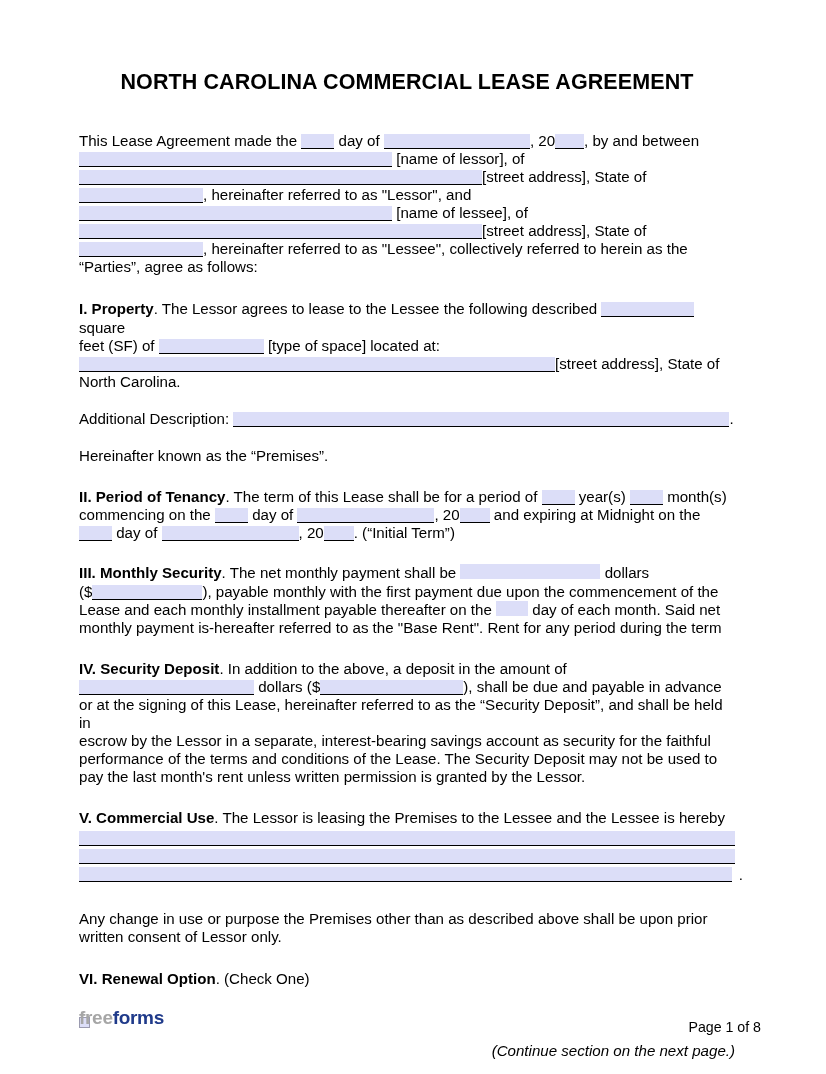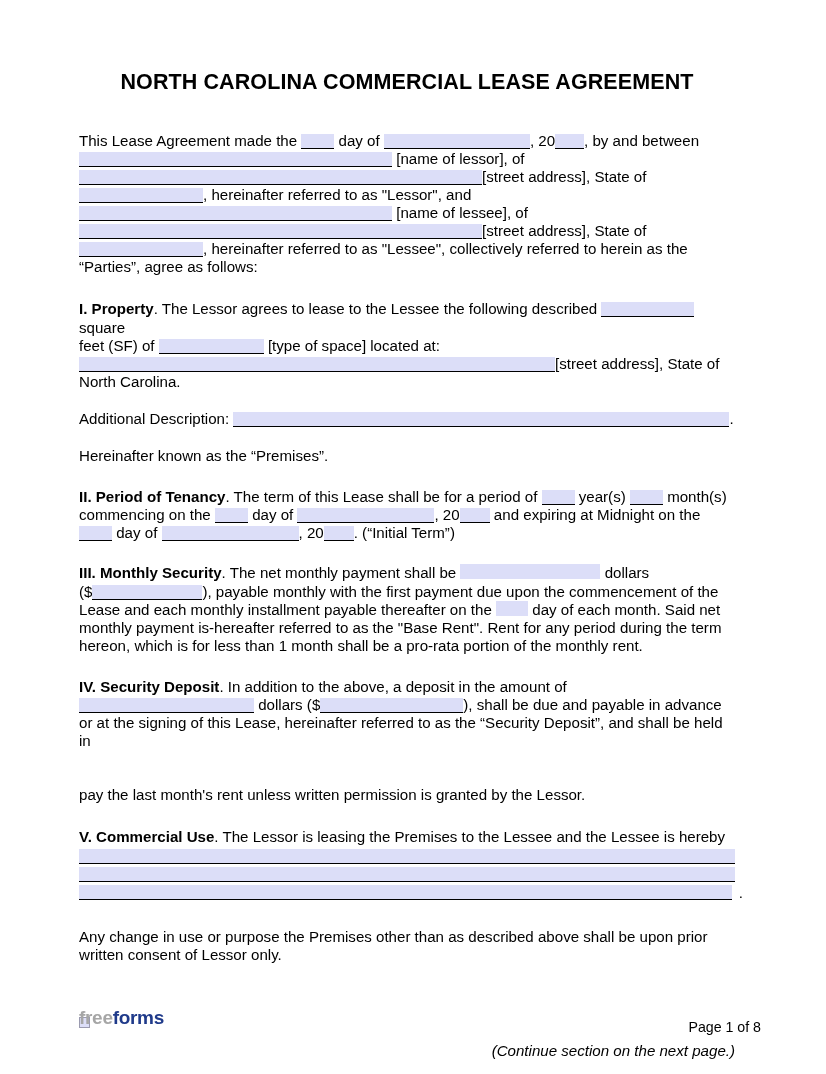--- a/index.html
+++ b/index.html
@@ -192,33 +192,32 @@
 
     <div class="para">
       <span class="sec-head">III. Monthly Security</span><span>. The net monthly payment shall be</span>
       <span class="blank nounder" style="width:140px"></span>
       <span>dollars</span><br>
       <span>($</span><span class="blank" style="width:110px"></span><span>), payable monthly with the first payment due upon the commencement of the</span><br>
       <span>Lease and each monthly installment payable thereafter on the</span>
       <span class="blank nounder" style="width:32px"></span>
       <span>day of each month. Said net</span><br>
       <span>monthly payment is-hereafter referred to as the "Base Rent". Rent for any period during the term</span><br>
-      <span>hereon, which is for less than 1 month shall be a pro-rata portion of the monthly rent.</span>
     </div>
 
     <div class="spacer-lg"></div>
     <div style="height:4px"></div>
 
     <div class="para">
       <span class="sec-head">IV. Security Deposit</span><span>. In addition to the above, a deposit in the amount of</span><br>
       <span class="blank" style="width:175px"></span>
       <span>dollars ($</span><span class="blank" style="width:143px"></span><span>), shall be due and payable in advance</span><br>
       <span>or at the signing of this Lease, hereinafter referred to as the “Security Deposit”, and shall be held in</span><br>
-      <br>
-      <br>
+      <span>escrow by the Lessor in a separate, interest-bearing savings account as security for the faithful</span><br>
+      <span>performance of the terms and conditions of the Lease. The Security Deposit may not be used to</span><br>
       <span>pay the last month's rent unless written permission is granted by the Lessor.</span>
     </div>
 
     <div class="spacer-lg"></div>
     <div style="height:4px"></div>
 
     <div class="para">
       <span class="sec-head">V. Commercial Use</span><span>. The Lessor is leasing the Premises to the Lessee and the Lessee is hereby</span><br>
     </div>
 
@@ -239,20 +238,23 @@
     <div style="height:9px"></div>
 
     <div class="para">
       <span>Any change in use or purpose the Premises other than as described above shall be upon prior</span><br>
       <span>written consent of Lessor only.</span>
     </div>
 
     <div class="spacer-lg"></div>
     <div style="height:5px"></div>
 
+    <div class="para">
+      <span class="sec-head">VI. Renewal Option</span><span>. (Check One)</span>
+    </div>
 
     <div class="spacer-lg"></div>
     <div style="height:6px"></div>
 
     <div class="para">
       <span class="checkbox"></span>
     </div>
 
     <div class="spacer-sm"></div>
     <div style="height:3px"></div>

